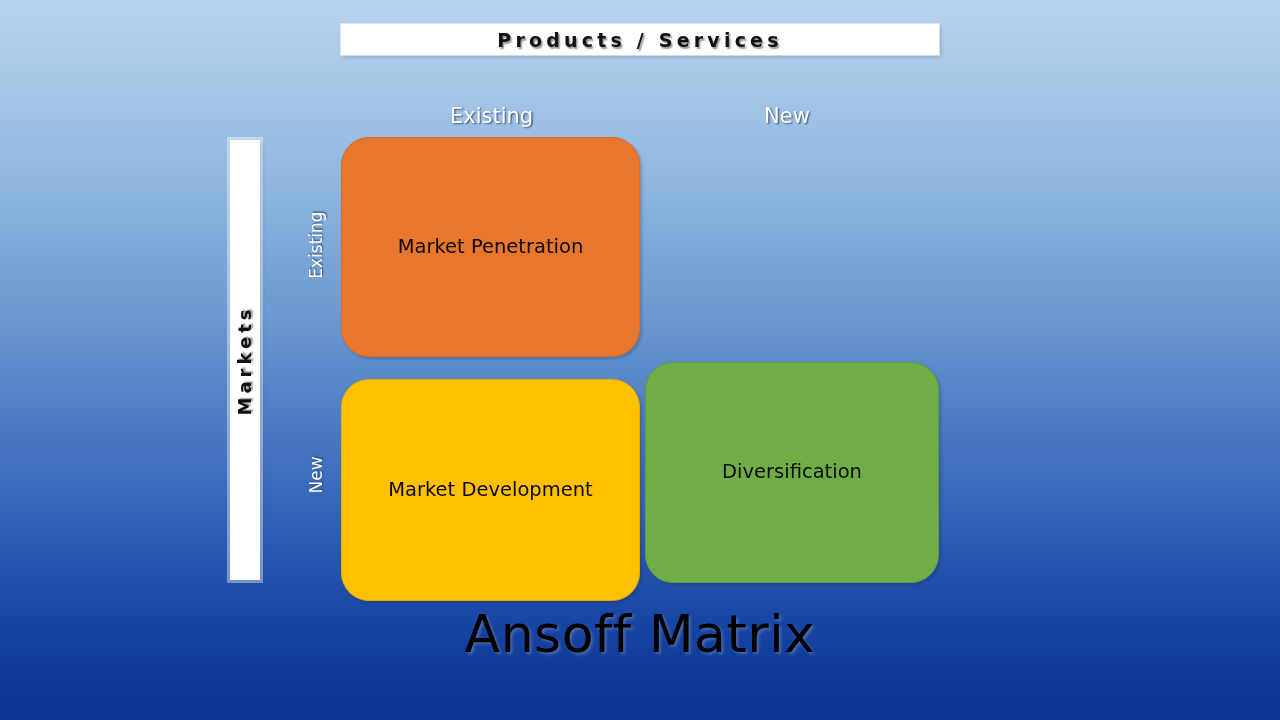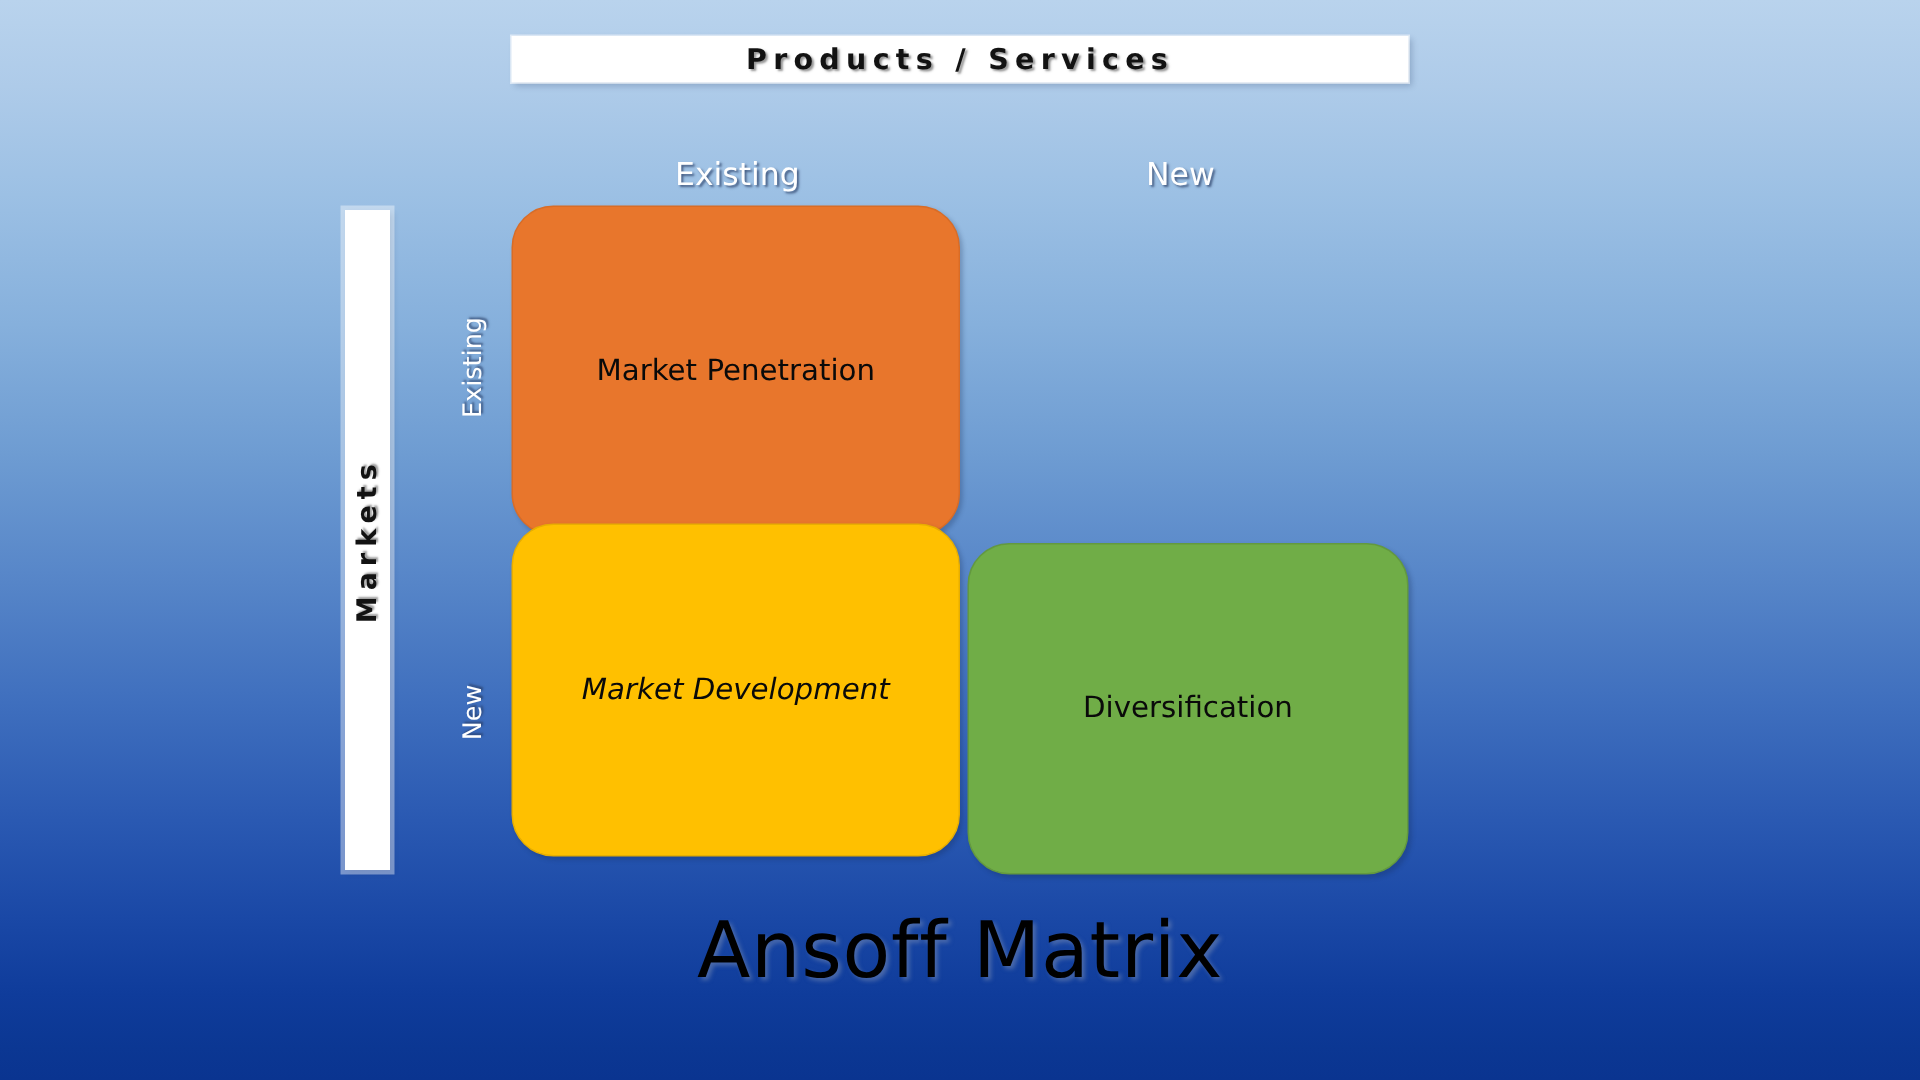--- a/index.html
+++ b/index.html
@@ -138,27 +138,26 @@
     left: 645px;
     top: 139px;
     width: 295px;
     height: 219px;
     background: #a6a6a6;
     border: 1px solid #8f8f8f;
     box-shadow: 2px 2px 3px rgba(20,40,80,0.25);
   }
   .quad.market-dev {
     left: 341px;
-    top: 349px;
+    top: 379px;
     width: 299px;
     height: 222px;
     background: #ffc000;
     border: 1px solid #e8ae00;
     box-shadow: 2px 2px 3px rgba(20,40,80,0.25);
-    font-style: italic;
   }
   .quad.diversification {
     left: 645px;
     top: 362px;
     width: 294px;
     height: 221px;
     background: #70ad47;
     border: 1px solid #63993f;
     box-shadow: 2px 2px 3px rgba(20,40,80,0.25);
     justify-content: center;

